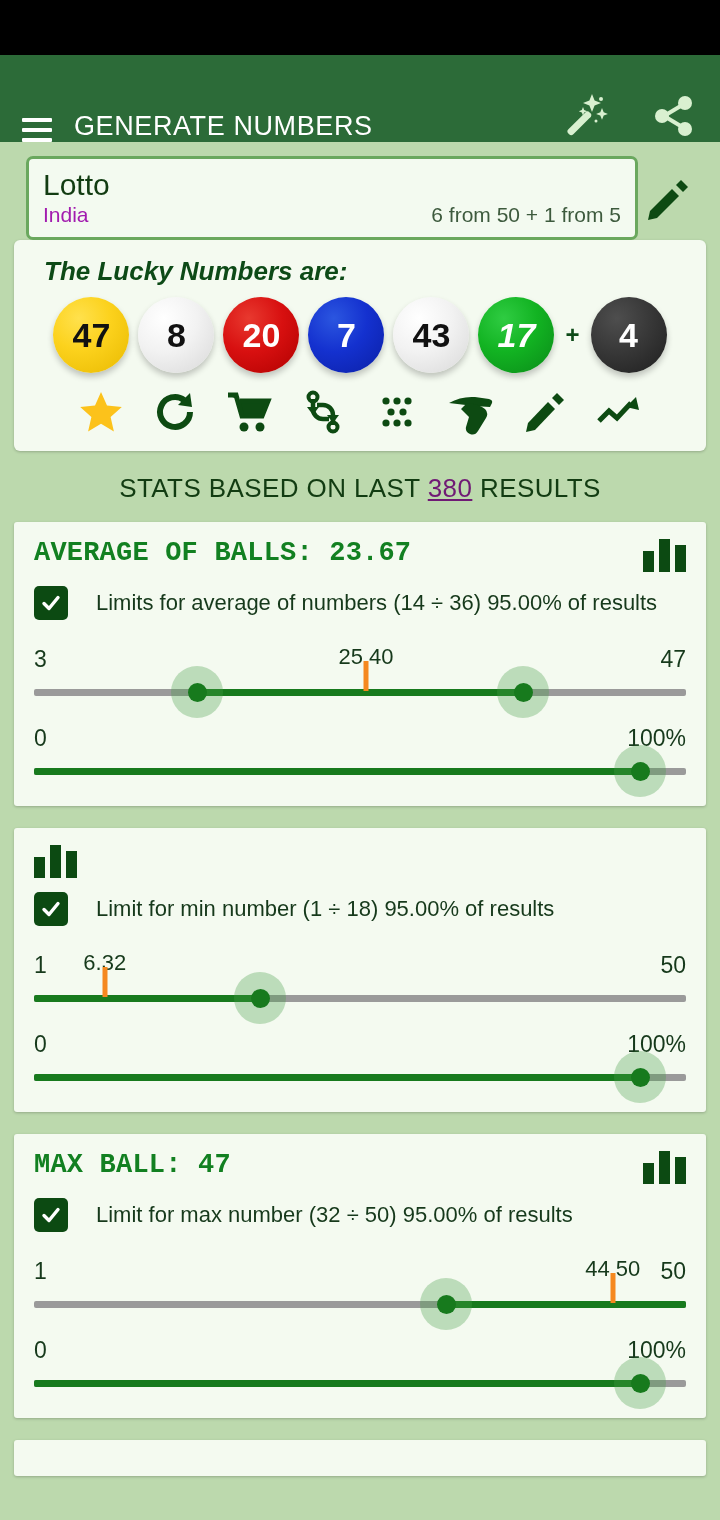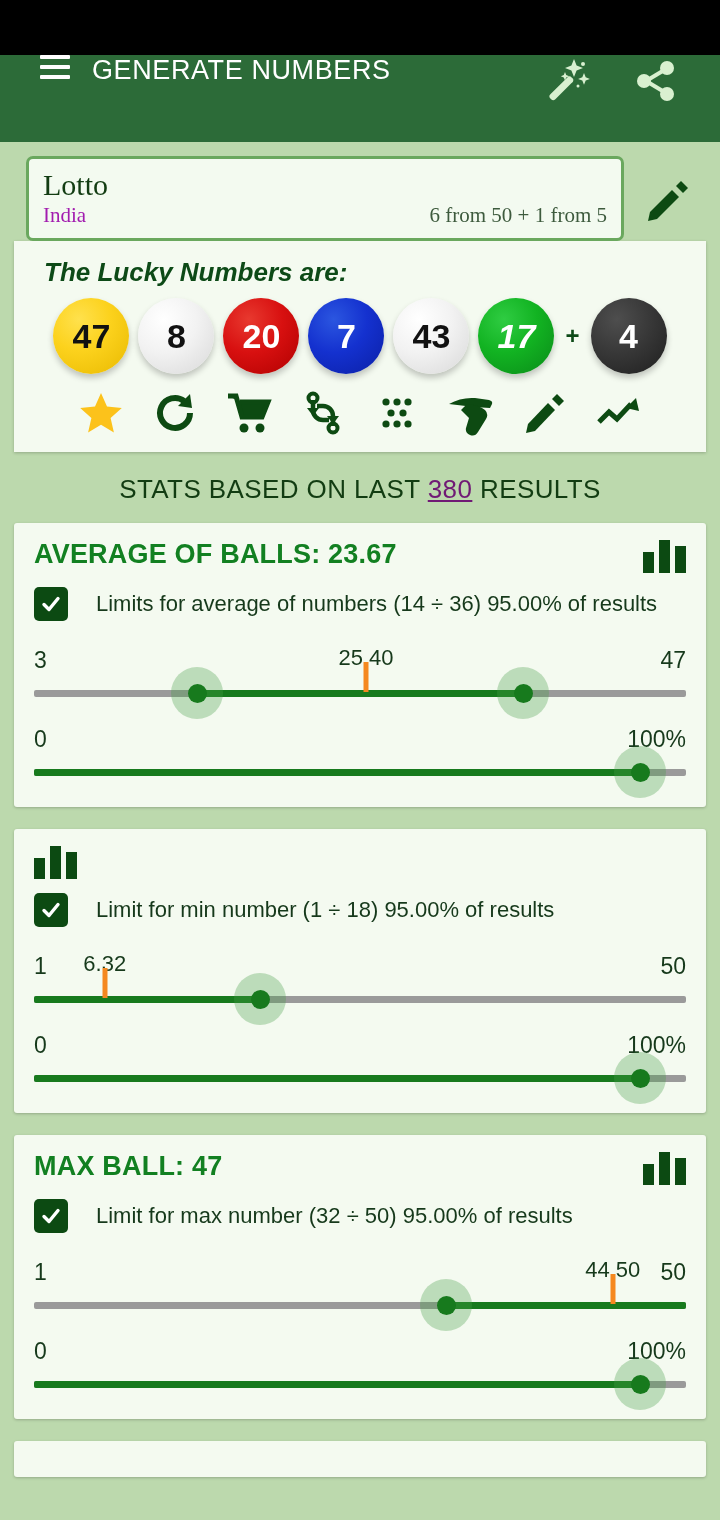--- a/index.html
+++ b/index.html
@@ -10,39 +10,39 @@
     overflow: hidden;
   }
   #app { position: relative; width: 720px; height: 1520px; background: #bcd9ad; }
 
   
   .statusbar { height: 55px; background: #000; }
 
   
   .appbar {
     height: 87px; background: #2c6b38;
-    display: flex; align-items: flex-start; padding: 0 40px;
+    display: flex; align-items: flex-end; padding: 0 22px;
   }
   .hamburger {
     width: 30px; display: flex; flex-direction: column; gap: 6px;
     margin-right: 22px; cursor: pointer;
   }
   .hamburger i { display: block; height: 4px; background: #fff; border-radius: 1px; }
   .hamburger i:nth-child(2) { width: 100%; }
   .appbar-title {
     color: #fff; font-size: 27px; letter-spacing: .6px; flex: 1;
     white-space: nowrap;
   }
   .appbar-actions { display: flex; align-items: center; gap: 38px; }
   .appbar-actions svg { display: block; }
 
   
   .selector-row {
     display: flex; align-items: center;
-    padding: 14px 20px 0 26px; gap: 14px; font-family: Liberation Serif, serif;
+    padding: 14px 20px 0 26px; 
   }
   .selector-box {
     flex: 1; background: #f3faf0;
     border: 3px solid #6aa85e; border-radius: 7px;
     padding: 9px 14px 10px 14px; min-height: 84px;
     display: flex; flex-direction: column; justify-content: center;
   }
   .selector-name { font-size: 30px; color: #123c12; line-height: 1.1; }
   .selector-sub {
     display: flex; justify-content: space-between; align-items: baseline;
@@ -53,21 +53,21 @@
   .edit-pencil { width: 62px; display: flex; justify-content: center; cursor: pointer; }
 
   
   .jackpot {
     font-size: 27px; font-style: italic; font-weight: bold;
     color: #114a11; padding: 18px 0 14px 30px;
   }
 
   
   .lucky-card {
-    background: #f4faf0; margin: 0 14px; border-radius: 0;
+    background: #f4faf0; margin: 0 14px; border-radius: 6px;
     padding: 16px 0 14px 0;
     box-shadow: 0 1px 3px rgba(0,0,0,.22);
   }
   .lucky-title {
     font-size: 26px; font-style: italic; font-weight: bold;
     color: #0d4a17; padding-left: 30px; margin-bottom: 10px;
   }
   .balls-row {
     display: flex; align-items: center; justify-content: center; gap: 9px;
     padding: 0 16px;
@@ -102,21 +102,21 @@
     padding: 22px 0 18px 0; letter-spacing: .4px;
   }
   .stats-link { color: #701a75; text-decoration: underline; }
 
   
   .stat-card {
     background: #f4faf0; margin: 0 14px 22px 14px; border-radius: 3px;
     padding: 16px 20px 20px 20px; position: relative;
     box-shadow: 0 1px 3px rgba(0,0,0,.22);
   }
-  .stat-head { display: flex; align-items: flex-start; justify-content: space-between; }
+  .stat-head { display: flex; align-items: flex-start; justify-content: space-between; font-family: Liberation Mono, monospace; }
   .stat-title { font-size: 27px; font-weight: bold; color: #128021; letter-spacing: .2px; }
   .bar-icon { display: flex; align-items: flex-end; gap: 5px; height: 34px; padding-top: 2px; }
   .bar-icon span { width: 11px; background: #0c4a12; display: block; }
   .bar-icon span.b1 { height: 21px; }
   .bar-icon span.b2 { height: 33px; }
   .bar-icon span.b3 { height: 27px; }
 
   .stat-limit { display: flex; align-items: center; gap: 16px; margin-top: 14px; }
   .checkbox {
     width: 34px; height: 34px; border-radius: 5px; background: #0c4a12;

